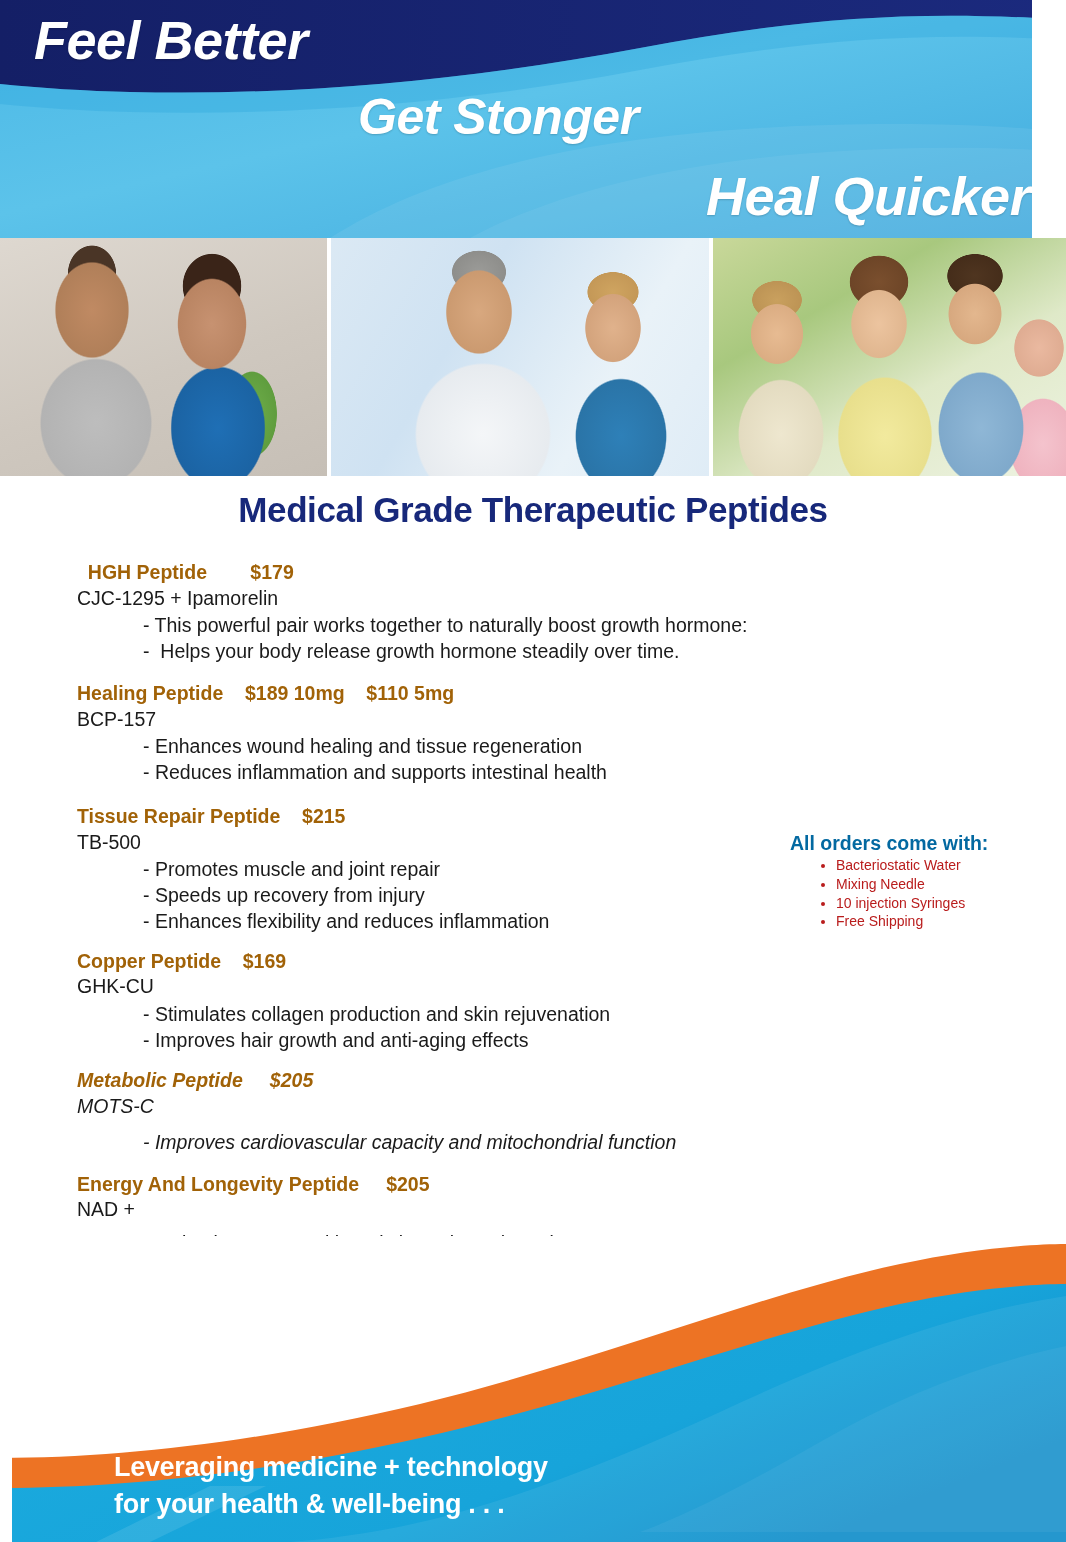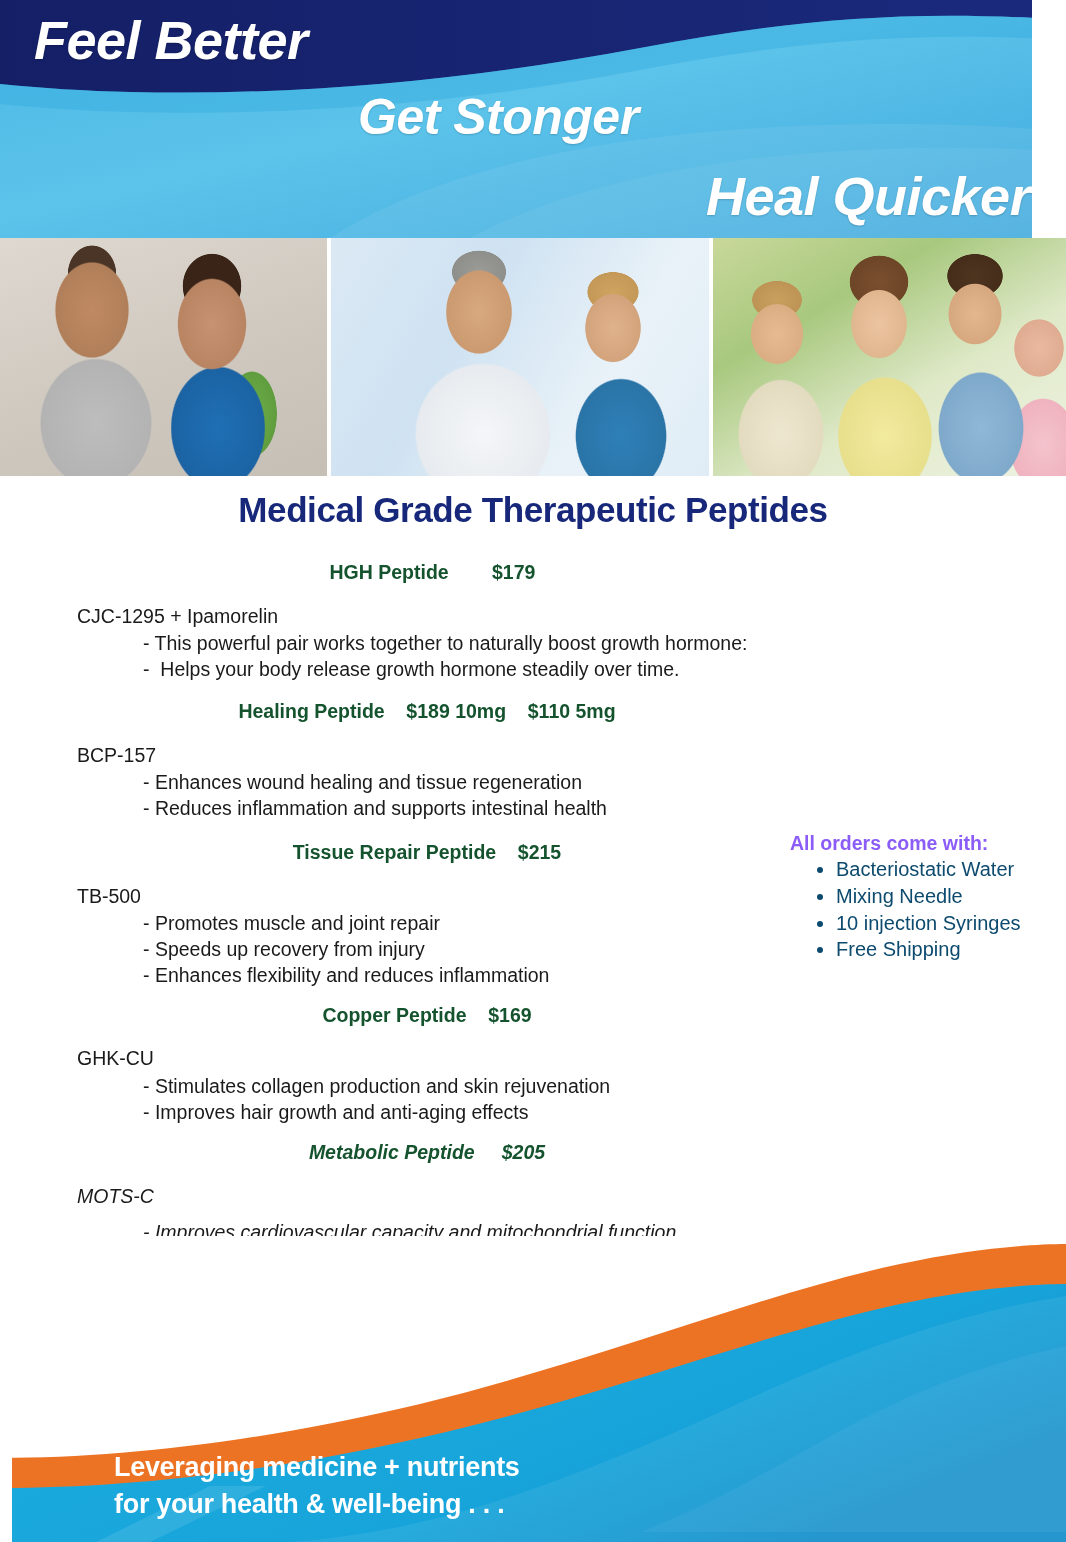--- a/index.html
+++ b/index.html
@@ -67,29 +67,29 @@
       radial-gradient(ellipse 46px 62px at 330px 206px,#f4c3cd 0%, #efb3bf 72%, rgba(239,179,191,0) 74%),
       linear-gradient(150deg, #c9d89a 0%, #a8c87e 30%, #dfe9c8 62%, #eef3e2 100%); }
 
   
   .body-area { position: absolute; left: 0; top: 476px; width: 1066px; height: 820px; }
   .main-title { position: absolute; left: 0; top: 14px; width: 1066px; text-align: center;
                 font-size: 35px; font-weight: bold; color: #17287a; letter-spacing: -0.4px; }
 
   .products { position: absolute; left: 77px; top: 84px; width: 700px; }
   .product { margin-bottom: 3px; }
-  .prod-head { font-size: 19.5px; font-weight: bold; color: #14532d; white-space: pre; line-height: 1.32; text-align: center; }
-  .prod-sub  { font-size: 19.5px; color: #1a1a1a; line-height: 1.32; margin-top: 18px; }
+  .prod-head { font-size: 19.5px; font-weight: bold; color: #a16207; white-space: pre; line-height: 1.32; }
+  .prod-sub  { font-size: 19.5px; color: #1a1a1a; line-height: 1.32; }
   .prod-bullets { margin-top: 2px; }
   .prod-bullet { font-size: 19.5px; color: #1a1a1a; line-height: 1.32; padding-left: 66px; white-space: pre; }
 
   .orders-box { position: absolute; left: 790px; top: 356px; width: 270px; }
-  .orders-title { font-size: 19.5px; font-weight: bold; color: #8b5cf6; margin-bottom: 1px; }
+  .orders-title { font-size: 19.5px; font-weight: bold; color: #0369a1; margin-bottom: 1px; }
   .orders-list { list-style: disc; padding-left: 46px; }
-  .orders-list li { font-size: 20px; color: #0c4a6e; line-height: 1.34; }
+  .orders-list li { font-size: 14px; color: #b91c1c; line-height: 1.34; }
 
   
   .footer { position: absolute; left: 0; top: 1236px; width: 1066px; height: 306px; overflow: hidden; }
   .footer-svg { position: absolute; left: 0; top: 0; }
   .footer-strip { position: absolute; left: 0; top: 170px; width: 12px; height: 136px; background: #ffffff; z-index: 3; }
   .tagline { position: absolute; left: 114px; top: 213px; z-index: 4; color: #ffffff;
              font-size: 27px; font-weight: bold; line-height: 1.38; letter-spacing: -0.3px; white-space: pre; }
 </style>
 </head>
 <body>
@@ -215,16 +215,16 @@
       <path d="M0,222 C120,222 260,206 420,168 C600,124 760,58 900,28 C970,13 1030,8 1066,8
                L1066,306 L0,306 Z" fill="#ed7324"></path>
       <path d="M0,252 C120,252 260,238 420,202 C600,162 760,98 900,68 C970,53 1030,48 1066,48
                L1066,306 L0,306 Z" fill="url(#footBlue)"></path>
       <path d="M1066,60 C950,78 840,120 720,176 C620,222 520,262 430,284 C380,296 330,303 290,306
                L1066,306 Z" fill="#ffffff" opacity="0.07"></path>
       <path d="M1066,110 C980,128 900,160 820,206 C750,246 690,278 640,296 L1066,296 Z" fill="#ffffff" opacity="0.05"></path>
       <path d="M210,250 L266,250 L150,306 L96,306 Z" fill="#ffffff" opacity="0.10"></path>
     </svg>
     <div class="footer-strip"></div>
-    <div class="tagline"><span>Leveraging medicine + nutrients</span><br><span>for your health &amp; well-being . . .</span></div>
+    <div class="tagline"><span>Leveraging medicine + technology</span><br><span>for your health &amp; well-being . . .</span></div>
   </div>
 
 </div>
 
 </body></html>

